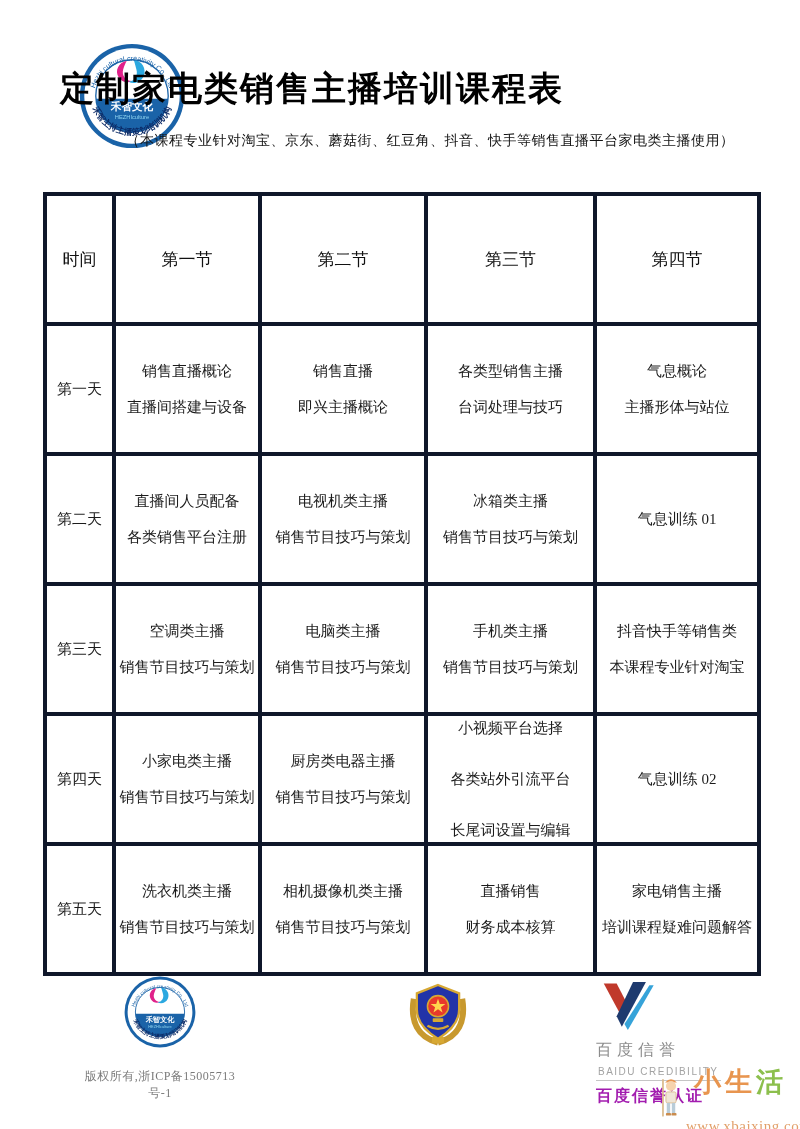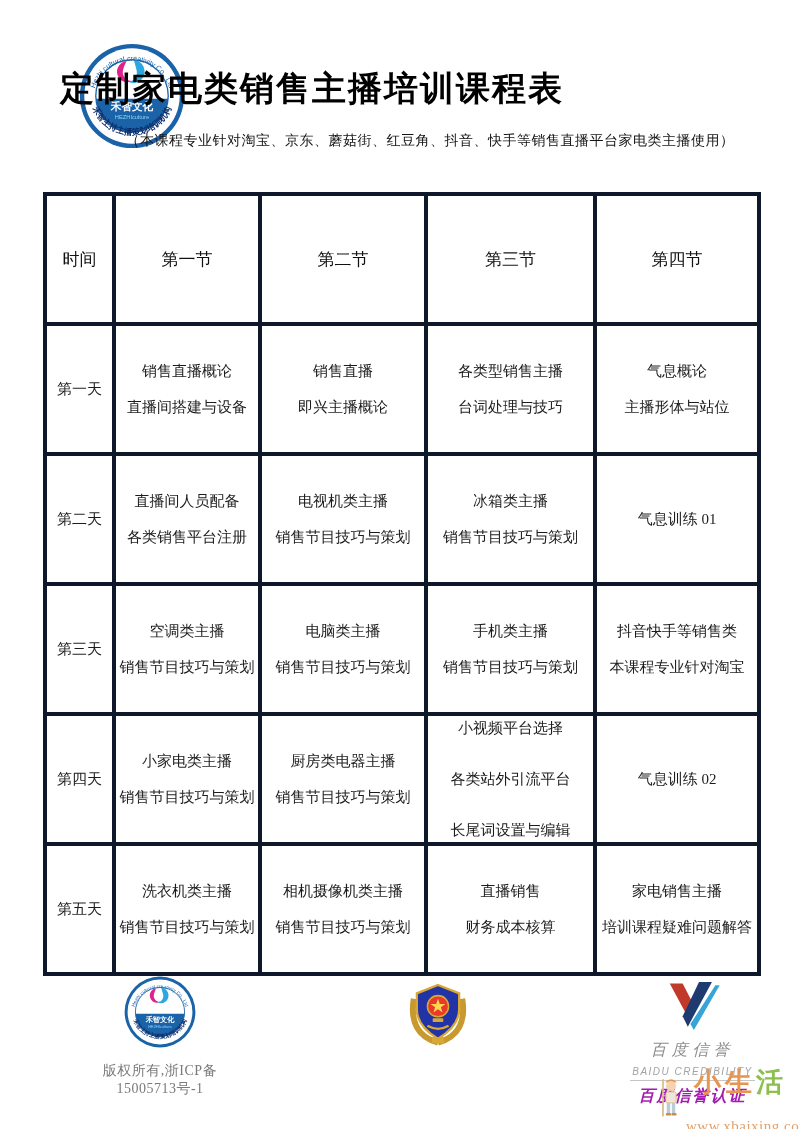--- a/index.html
+++ b/index.html
@@ -27,26 +27,26 @@
     border:4px solid #0f172a;text-align:center;vertical-align:middle;padding:0;
   }
   table.course th{font-weight:normal;font-size:17px;height:126px;color:#111;}
   table.course td{font-size:15px;height:126px;color:#1c1c1c;}
   td.day{font-size:16px;}
   .cell-lines{display:flex;flex-direction:column;align-items:center;justify-content:center;gap:17px;}
   .cell-lines.tight{gap:32px;}
   
   .f-left{position:absolute;left:80px;top:976px;width:160px;text-align:center;}
   .logo-sm{width:72px;height:72px;}
-  .copyright{margin-top:10px;font-size:14px;color:#7a7a7a;letter-spacing:0.5px;}
+  .copyright{margin-top:16px;font-size:12px;color:#7a7a7a;letter-spacing:0.5px;}
   .f-center{position:absolute;left:320px;top:978px;width:235px;text-align:center;}
   .badge{width:68px;height:70px;}
   .police-record{margin-top:10px;font-size:16px;font-weight:bold;color:#111;
     font-family:"Liberation Sans", sans-serif;}
-  .f-right{position:absolute;left:620px;top:978px;width:145px;text-align:center;font-style:italic;}
+  .f-right{position:absolute;left:596px;top:978px;width:145px;text-align:left;}
   .baidu-v{width:62px;height:56px;}
   .baidu-cn{font-size:16px;color:#8c8c8c;letter-spacing:5px;margin-top:2px;}
   .baidu-en{font-size:10px;color:#a3a3a3;letter-spacing:1.5px;
     font-family:"Liberation Sans", sans-serif;border-bottom:1px solid #c5c5c5;
     display:inline-block;padding:0 2px 3px 2px;}
   .baidu-cert{font-size:16px;color:#a21caf;font-weight:bold;margin-top:5px;letter-spacing:2px;}
   
   .watermark{position:absolute;left:660px;top:1068px;width:140px;}
   .wm-row{display:flex;align-items:flex-start;}
   .kid{width:22px;height:46px;margin-top:6px;}

